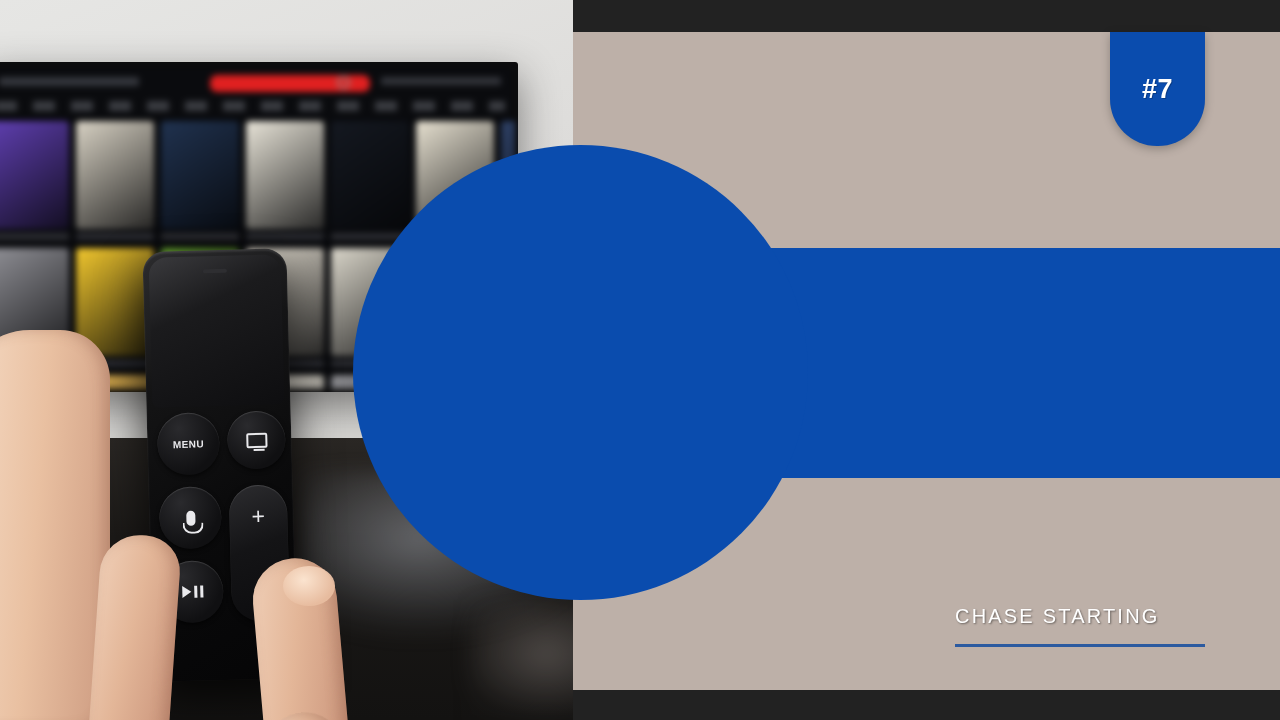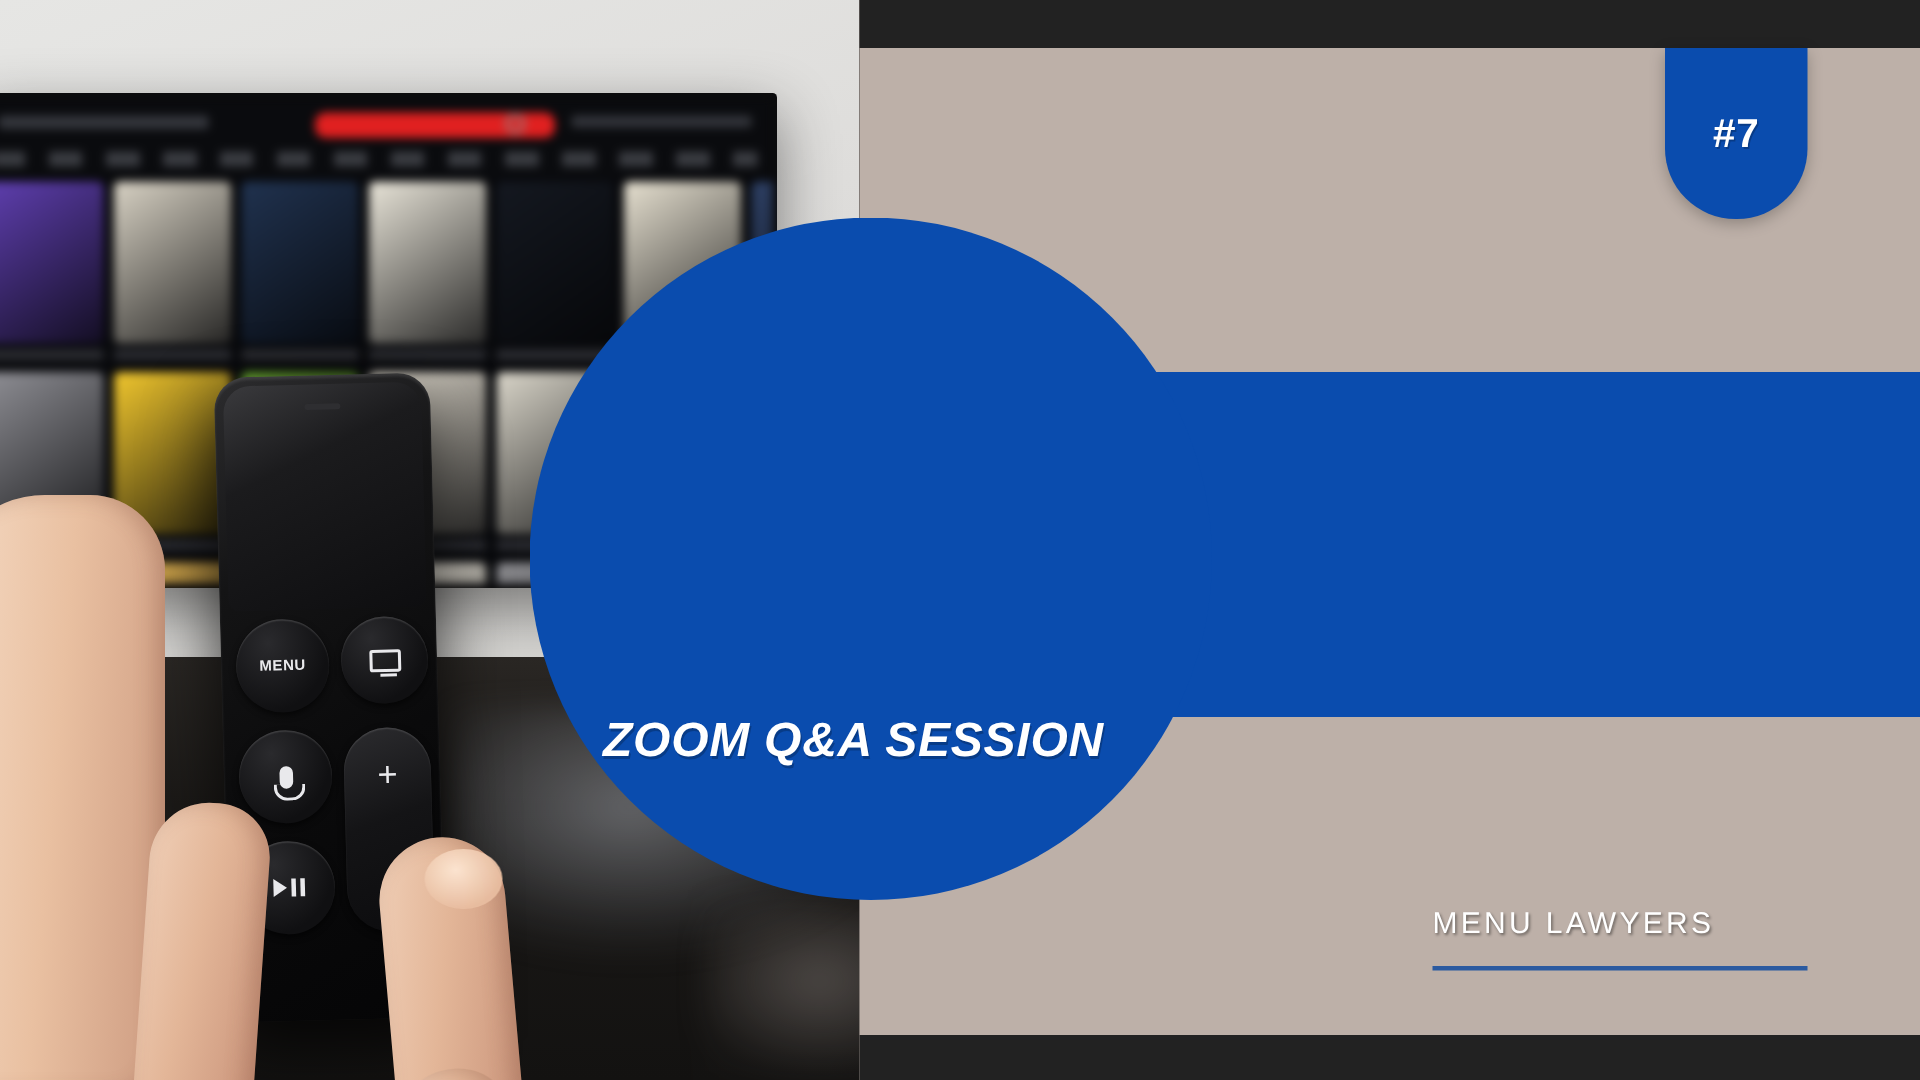--- a/index.html
+++ b/index.html
@@ -370,20 +370,19 @@
   </div>
 
   <div class="badge">
     <span>#7</span>
   </div>
 
   <div class="title-band"></div>
   <div class="circle"></div>
 
 
-  <div class="subtitle">ZOOM Q&amp;A SESSION</div>
 
   <div class="brand">
-    <div class="brand-name">MENU LAWYERS</div>
+    <div class="brand-name">CHASE STARTING</div>
     <div class="brand-rule"></div>
   </div>
 
 </div>
 
 </body></html>

